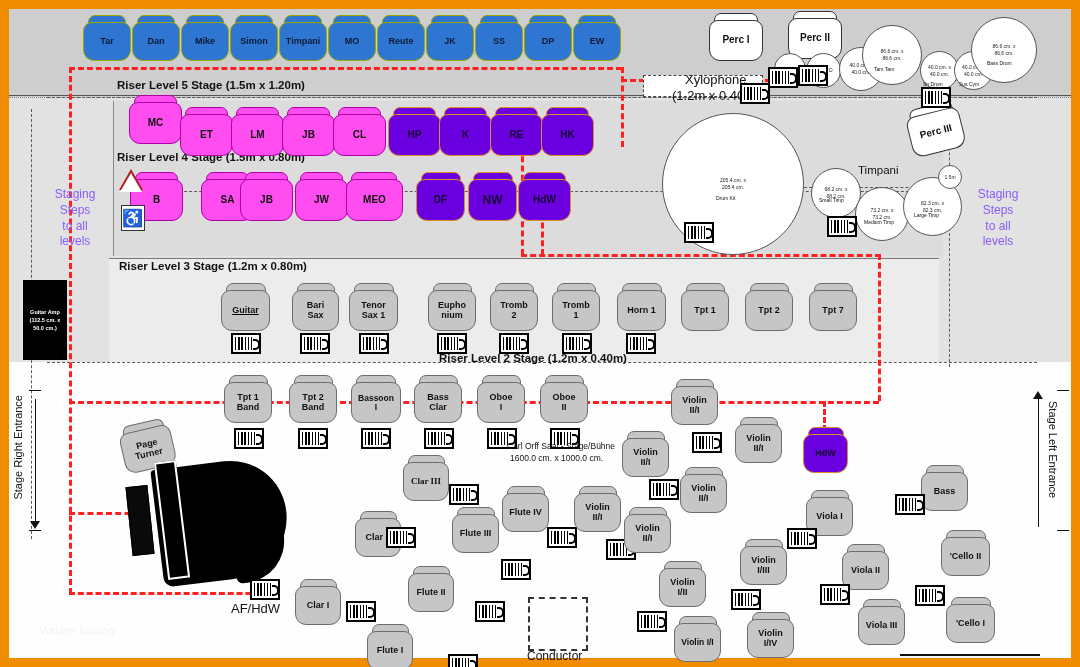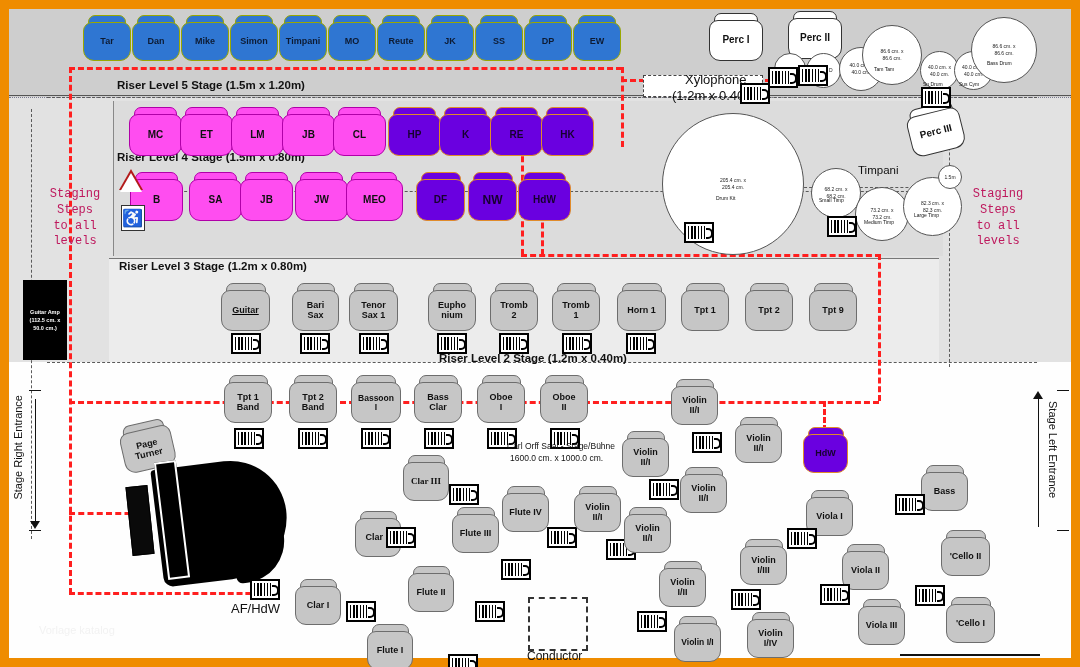--- a/index.html
+++ b/index.html
@@ -38,21 +38,21 @@
   .stand:after{content:"";position:absolute;right:-1px;top:4px;width:5px;height:7px;border:2px solid #000;border-left:none;border-radius:0 5px 5px 0;background:#fff;}
 
   
   .circ{position:absolute;border:1px solid #555;border-radius:50%;background:#fff;
         display:flex;align-items:center;justify-content:center;text-align:center;}
   .circ span{font-size:5px;color:#222;line-height:1.35;white-space:pre-line;}
 
   
   .txt{position:absolute;color:#111;white-space:nowrap;}
   .riser-lbl{font-size:11.5px;font-weight:bold;color:#111;}
-  .zone-lbl{font-size:12px;text-align:center;line-height:1.32;color:#be185d;font-family:Liberation Mono, monospace;}
+  .zone-lbl{font-size:12px;text-align:center;line-height:1.32;color:#8b5cf6;}
 
   
   .reddash-h{position:absolute;height:0;border-top:3px dashed #ff1f1f;}
   .reddash-v{position:absolute;width:0;border-left:3px dashed #ff1f1f;}
   .graydash-h{position:absolute;height:0;border-top:1px dashed #5a5a5a;}
   .graydash-v{position:absolute;width:0;border-left:1px dashed #5a5a5a;}
   .solid-h{position:absolute;height:0;border-top:1px solid #555;}
   .dot-h{position:absolute;height:0;border-top:1px dotted #7a7a8f;}
 
   
@@ -280,21 +280,21 @@
   <div class="stand" style="left:731px;top:74px;">
       <i></i>
     </div>
 
   <div class="txt riser-lbl" style="left:108px;top:70px;">Riser Level 5 Stage (1.5m x 1.20m)</div>
   <div class="txt riser-lbl" style="left:108px;top:142px;">Riser Level 4 Stage (1.5m x 0.80m)</div>
   <div class="txt riser-lbl" style="left:110px;top:251px;">Riser Level 3 Stage (1.2m x 0.80m)</div>
   <div class="txt riser-lbl" style="left:430px;top:343px;">Riser Level 2 Stage (1.2m x 0.40m)</div>
 
   <div>
-    <div class="jar pink" style="left:120px;top:98px;width:51px;height:51px;">
+    <div class="jar pink" style="left:120px;top:86px;width:51px;height:51px;">
       <div class="lid" style="width:41px;"></div>
       <div class="body" style="width:51px;height:40px;">
           <span class="lbl" style="font-size:10px;">MC</span>
         </div>
     </div>
     <div class="jar pink" style="left:171px;top:98px;width:51px;height:47px;">
       <div class="lid" style="width:41px;"></div>
       <div class="body" style="width:51px;height:40px;">
           <span class="lbl" style="font-size:10px;">ET</span>
         </div>
@@ -343,21 +343,21 @@
     </div>
   </div>
 
   <div>
     <div class="jar pink" style="left:121px;top:163px;width:51px;height:47px;">
       <div class="lid" style="width:41px;"></div>
       <div class="body" style="width:51px;height:40px;">
           <span class="lbl" style="font-size:10px;">B</span>
         </div>
     </div>
-    <div class="jar pink" style="left:180px;top:163px;width:51px;height:47px;">
+    <div class="jar pink" style="left:192px;top:163px;width:51px;height:47px;">
       <div class="lid" style="width:41px;"></div>
       <div class="body" style="width:51px;height:40px;">
           <span class="lbl" style="font-size:10px;">SA</span>
         </div>
     </div>
     <div class="jar pink" style="left:231px;top:163px;width:51px;height:47px;">
       <div class="lid" style="width:41px;"></div>
       <div class="body" style="width:51px;height:40px;">
           <span class="lbl" style="font-size:10px;">JB</span>
         </div>
@@ -454,21 +454,21 @@
     </div>
     <div class="jar" style="left:736px;top:274px;width:46px;height:46px;">
       <div class="lid" style="width:37px;"></div>
       <div class="body" style="width:46px;height:39px;">
           <span class="lbl">Tpt 2</span>
         </div>
     </div>
     <div class="jar" style="left:800px;top:274px;width:46px;height:46px;">
       <div class="lid" style="width:37px;"></div>
       <div class="body" style="width:46px;height:39px;">
-          <span class="lbl">Tpt 9</span>
+          <span class="lbl">Tpt 7</span>
         </div>
     </div>
   </div>
 
   <div class="stand" style="left:222px;top:324px;">
       <i></i>
     </div>
   <div class="stand" style="left:291px;top:324px;">
       <i></i>
     </div>

